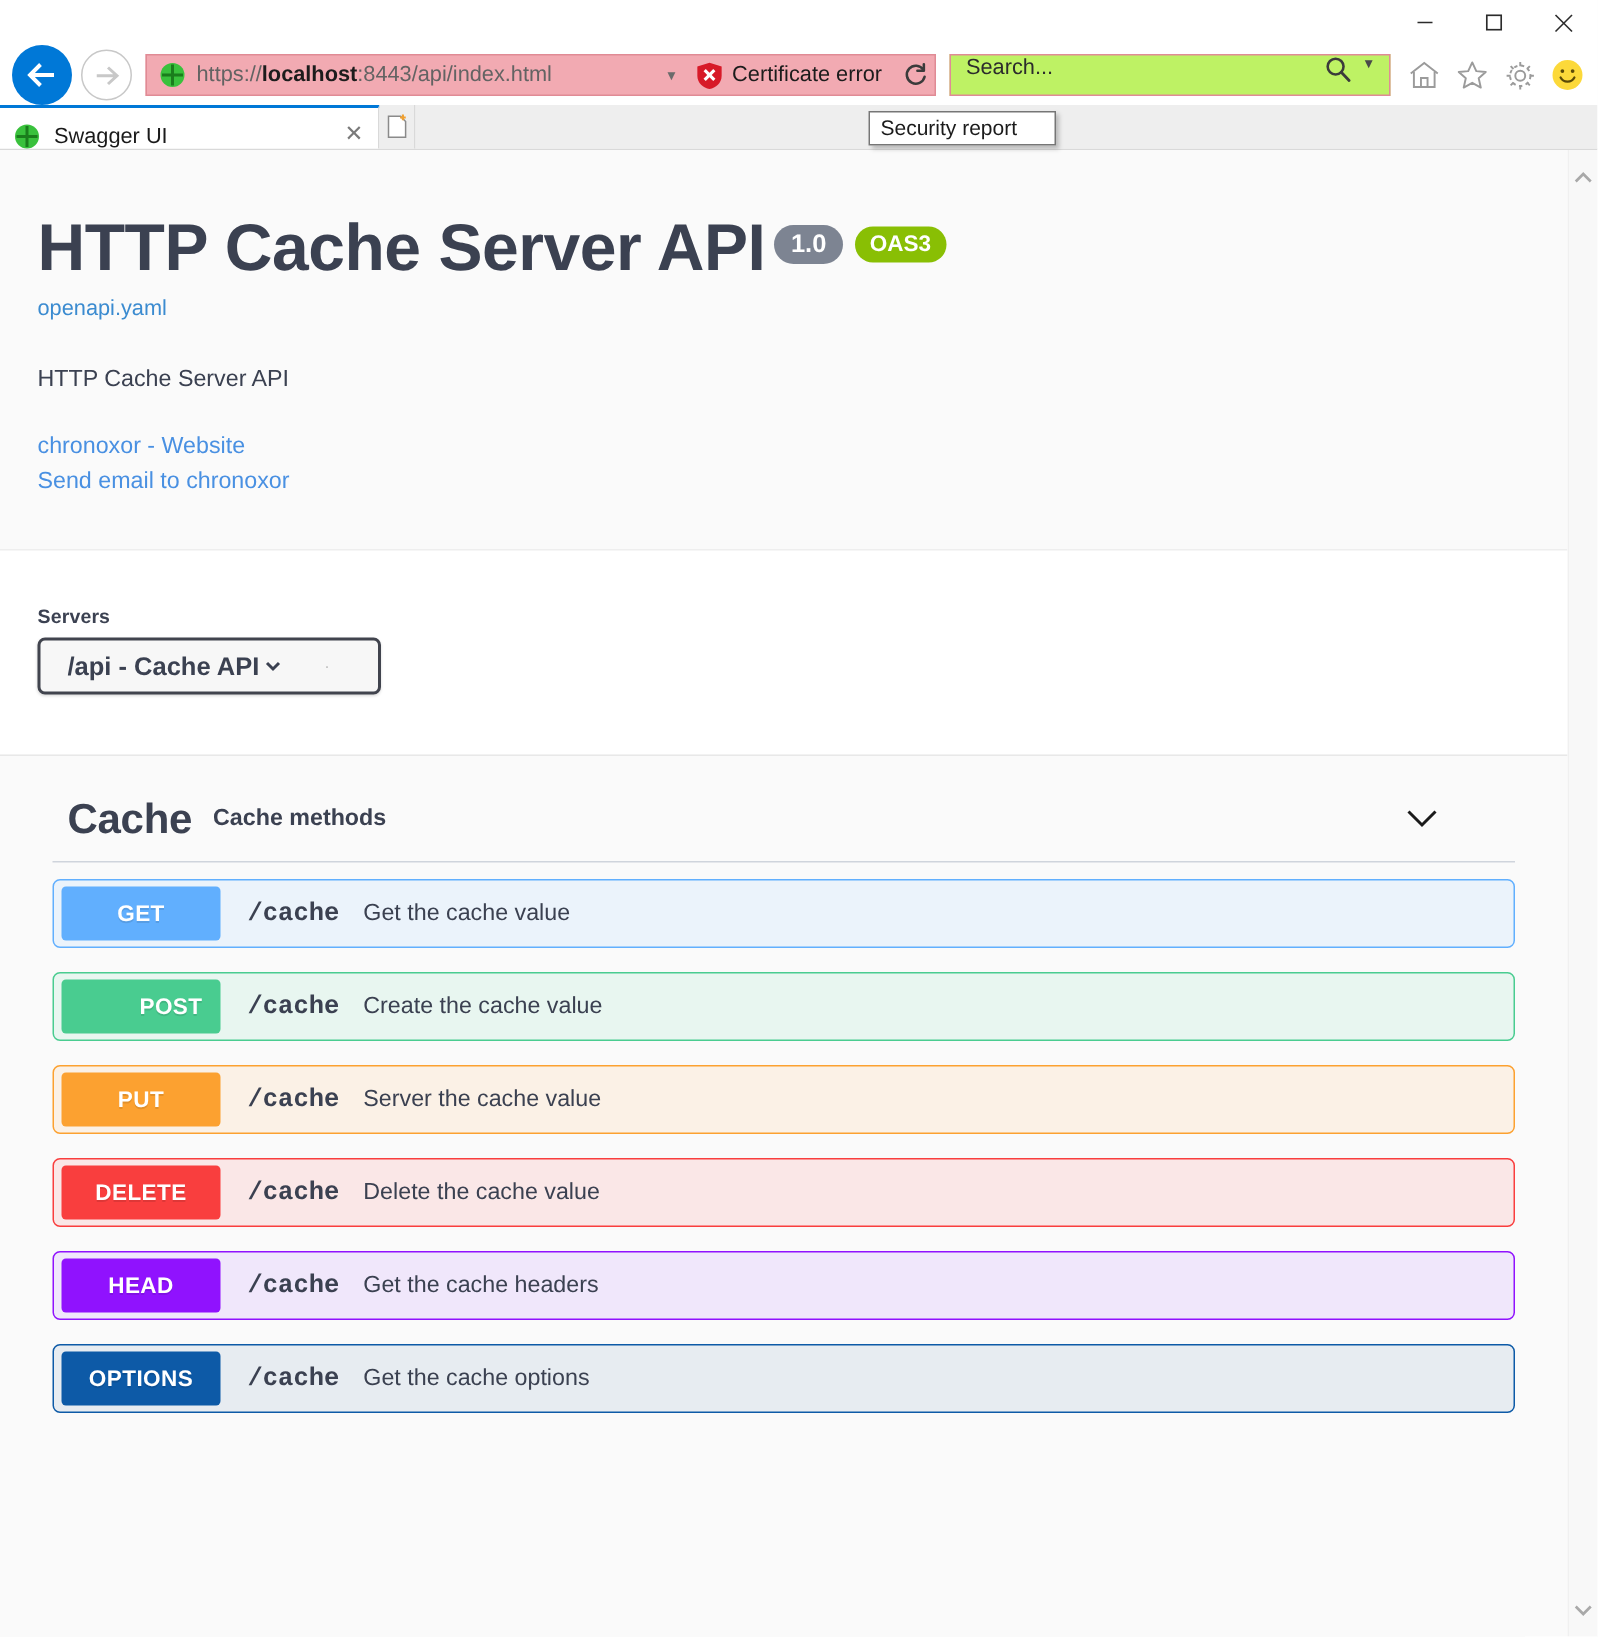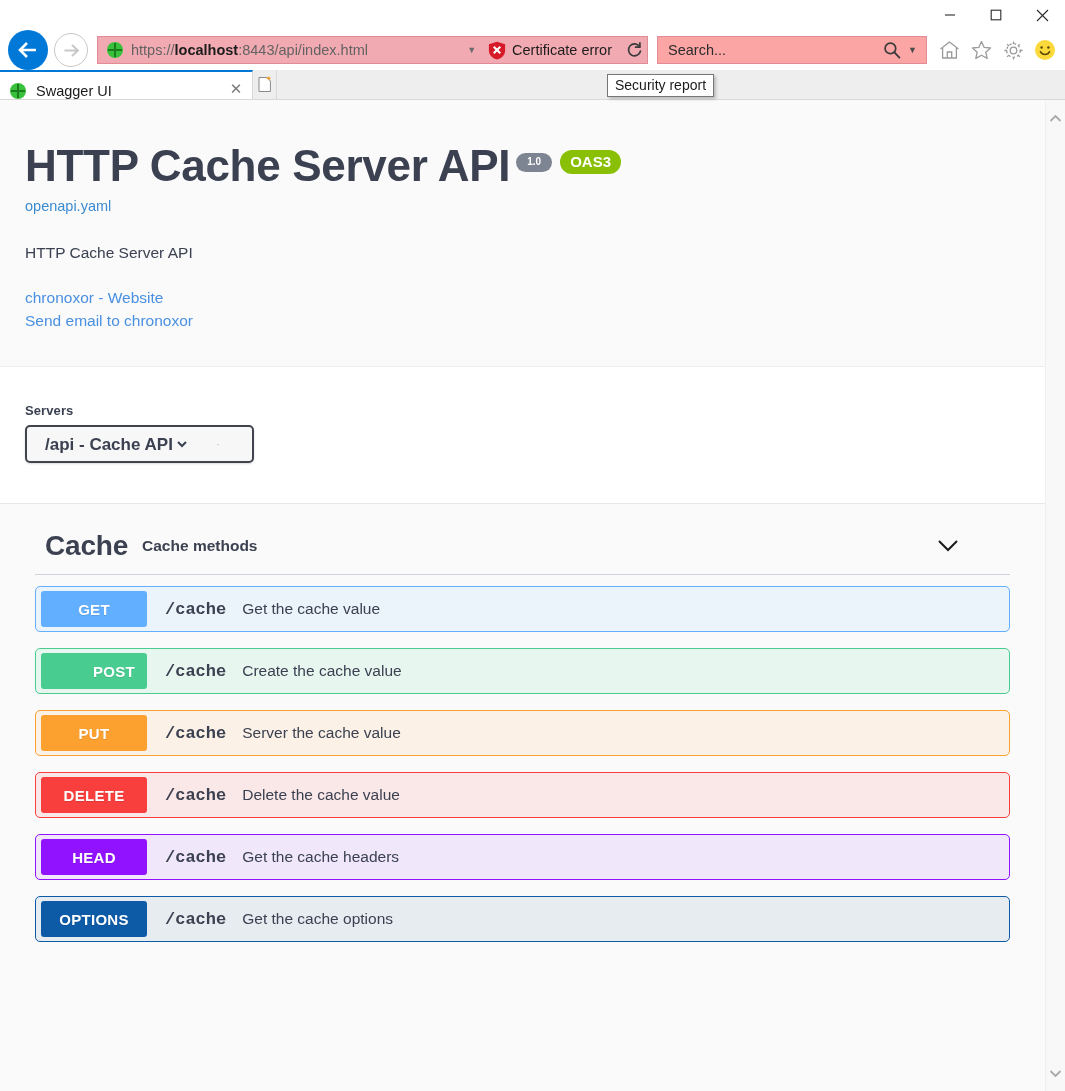--- a/index.html
+++ b/index.html
@@ -133,27 +133,27 @@
     white-space: nowrap;
   }
   .refresh-btn {
     width: 26px; height: 26px;
     display: flex; align-items: center; justify-content: center;
     flex: 0 0 auto;
     margin-left: 5px;
   }
 
   .searchbar {
-    width: 270px;
+    width: 294px;
     height: 28px;
     margin-left: 9px;
-    background: #fca5a5;
+    background: #bef264;
     border: 1px solid #e08b95;
     display: flex;
-    align-items: center;
+    align-items: flex-start;
     flex: 0 0 auto;
   }
   .search-placeholder {
     flex: 1 1 auto;
     font-size: 14.5px;
     color: #2c2c2c;
     padding-left: 10px;
     white-space: nowrap;
     overflow: hidden;
   }
@@ -229,25 +229,25 @@
     border-right: 1px solid #d9d9d9;
     flex: 0 0 auto;
   }
   .tabstrip-rest {
     flex: 1 1 auto;
     background: #eeeeee;
   }
 
   .tooltip {
     position: absolute;
-    left: 607px;
+    left: 579px;
     top: 74px;
     background: #ffffff;
     border: 1px solid #767676;
-    padding: 2px 7px 3px 7px;
+    padding: 2px 25px 3px 7px;
     font-size: 14px;
     color: #1b1b1b;
     white-space: nowrap;
     z-index: 40;
     box-shadow: 2px 2px 3px rgba(0,0,0,0.22);
     line-height: 16px;
   }
 
   
   .viewport {
@@ -305,21 +305,21 @@
   }
   .badges {
     display: flex;
     align-items: center;
     margin-left: 6px;
     margin-top: 6px;
   }
   .badge-version {
     background: #7d8492;
     color: #ffffff;
-    font-size: 10px;
+    font-size: 17px;
     font-weight: bold;
     border-radius: 57px;
     padding: 4px 11px 5px 11px;
     line-height: 1;
   }
   .badge-oas {
     background: #89bf04;
     color: #ffffff;
     font-size: 15px;
     font-weight: bold;

